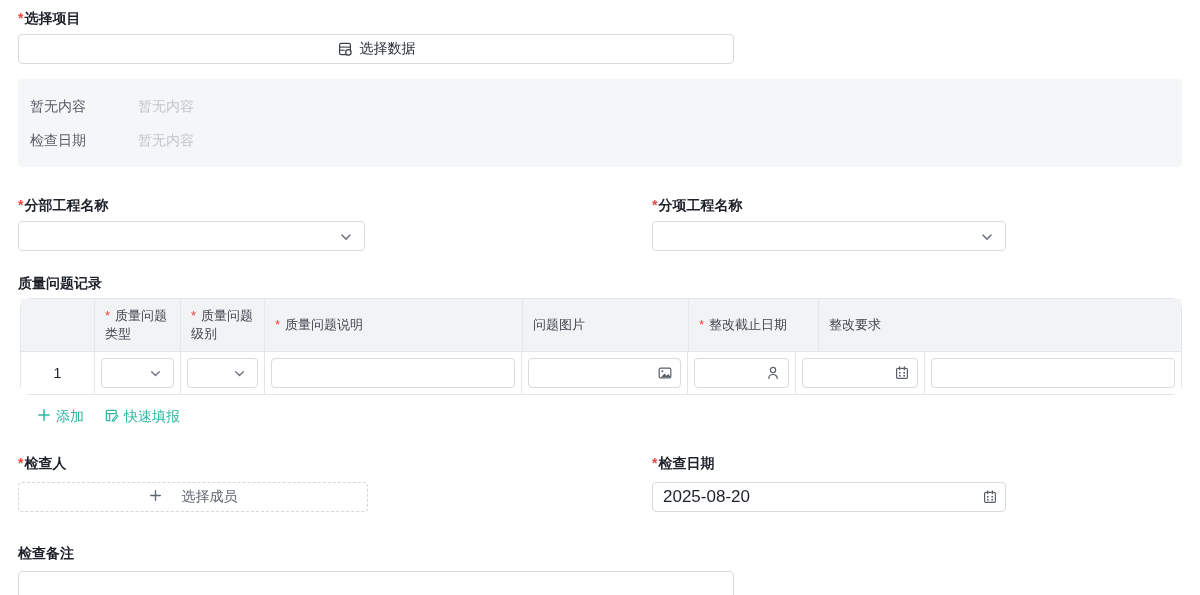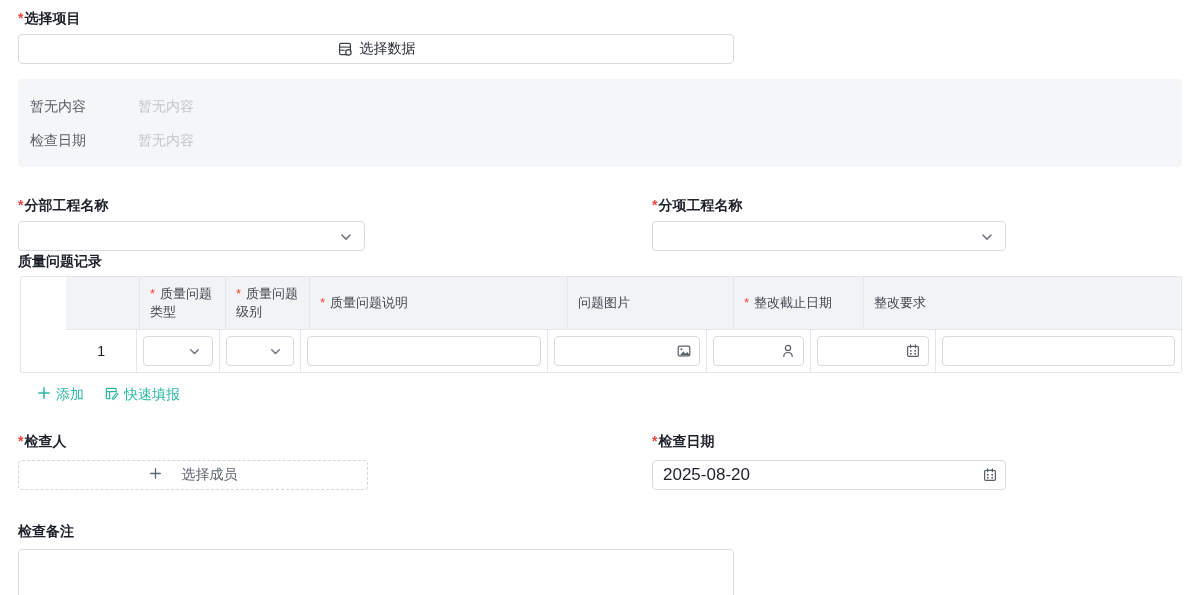--- a/index.html
+++ b/index.html
@@ -47,22 +47,22 @@
 
   .text-input {
     height:30px; width:100%; border:1px solid #d8dade; border-radius:4px;
     background:#fff; font-family:inherit; font-size:17px; color:#1d2129; padding:0 10px; outline:none;
   }
   .input-wrap { position:relative; width:100%; }
   .input-wrap .tail-icon { position:absolute; right:8px; top:7px; }
   .input-wrap .tail-icon svg { display:block; }
 
   
-  .tbl-title { }
-  .q-table { margin:5px 0 0 2px; width:1162px; border:1px solid #e5e6eb; border-radius:2px;padding-left:45px; }
+  .tbl-title { margin-top:22px; }
+  .q-table { margin:5px 0 0 2px; width:1162px; border:1px solid #e5e6eb; border-radius:10px; }
   .t-row { display:flex; width:100%; }
   .t-head { background:#f2f3f5; }
   .t-cell {
     border-right:1px solid #e5e6eb; padding:8px 10px; display:flex; align-items:center;
   }
   .t-cell:last-child { border-right:none; }
   .t-head .t-cell { min-height:52px; font-size:13px; color:#41464f; line-height:18px; }
   .t-head .hlbl { display:inline; }
   .t-body .t-cell { min-height:42px; border-top:1px solid #e5e6eb; background:#fff; padding:6px 6px; }
   .c1 { width:74px; justify-content:center; }

